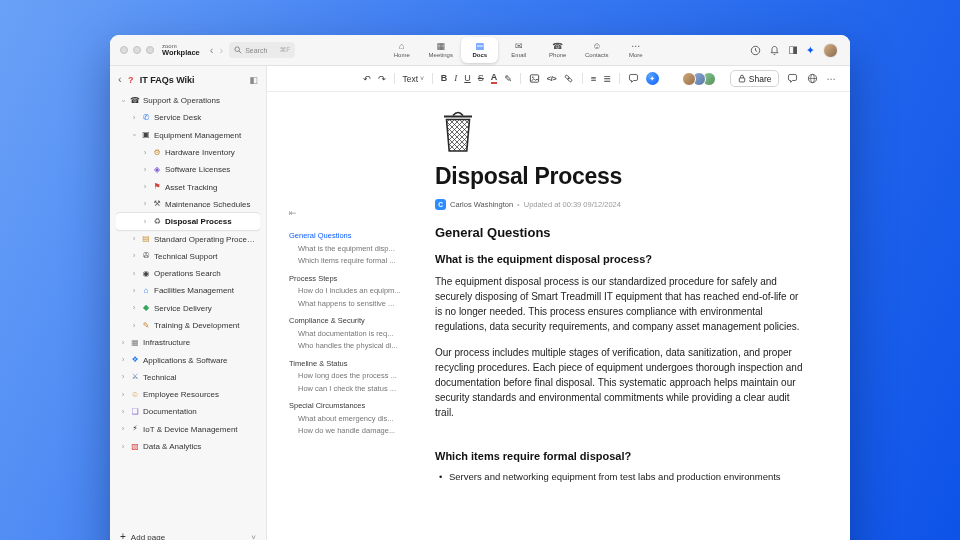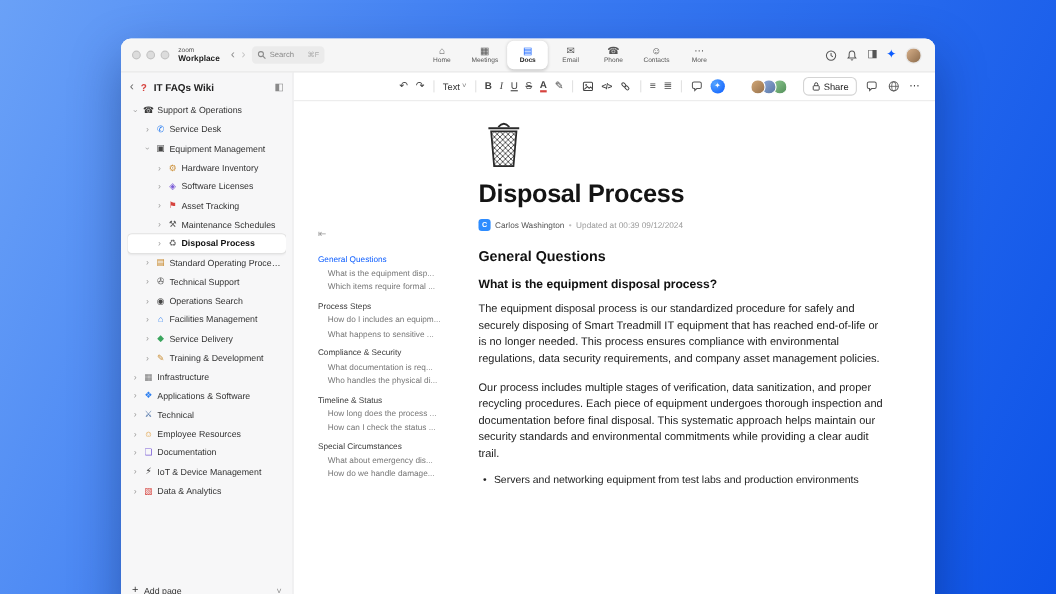--- a/index.html
+++ b/index.html
@@ -487,20 +487,21 @@
               <span class="bavatar">C</span>
               <span class="bauthor">Carlos Washington</span>
               <span class="bsep">•</span>
               <span class="bupdated">Updated at 00:39 09/12/2024</span>
             </div>
 
             <h2 class="h2">General Questions</h2>
             <h3 class="h3">What is the equipment disposal process?</h3>
             <p class="para">The equipment disposal process is our standardized procedure for safely and securely disposing of Smart Treadmill IT equipment that has reached end-of-life or is no longer needed. This process ensures compliance with environmental regulations, data security requirements, and company asset management policies.</p>
             <p class="para">Our process includes multiple stages of verification, data sanitization, and proper recycling procedures. Each piece of equipment undergoes thorough inspection and documentation before final disposal. This systematic approach helps maintain our security standards and environmental commitments while providing a clear audit trail.</p>
+            <h3 class="h3 gap">Which items require formal disposal?</h3>
             <ul class="bullets">
 
 
 
                 <li>Servers and networking equipment from test labs and production environments</li>
 
               </ul>
           </section>
 
         </div>

